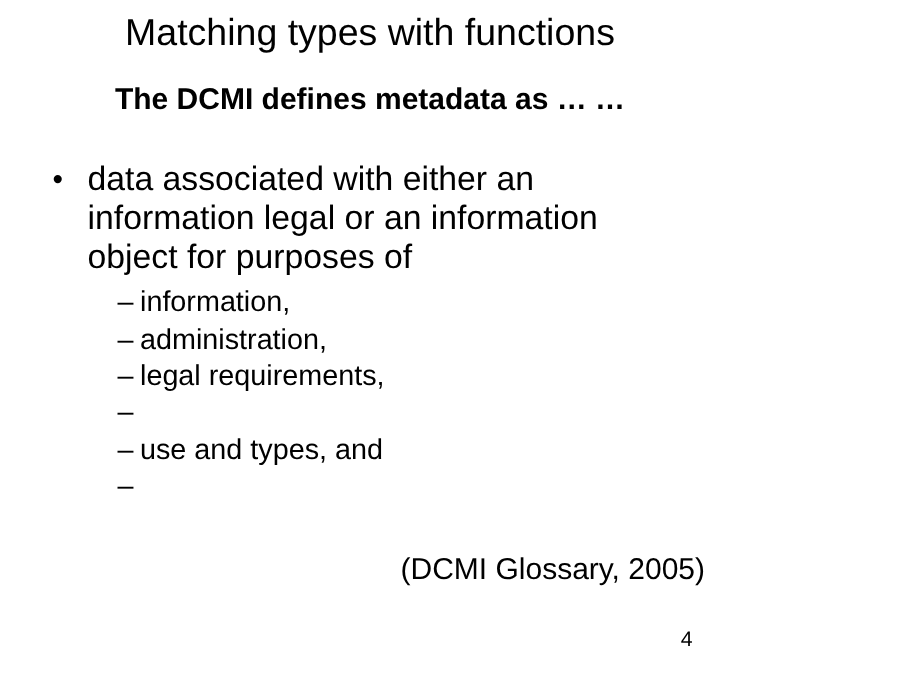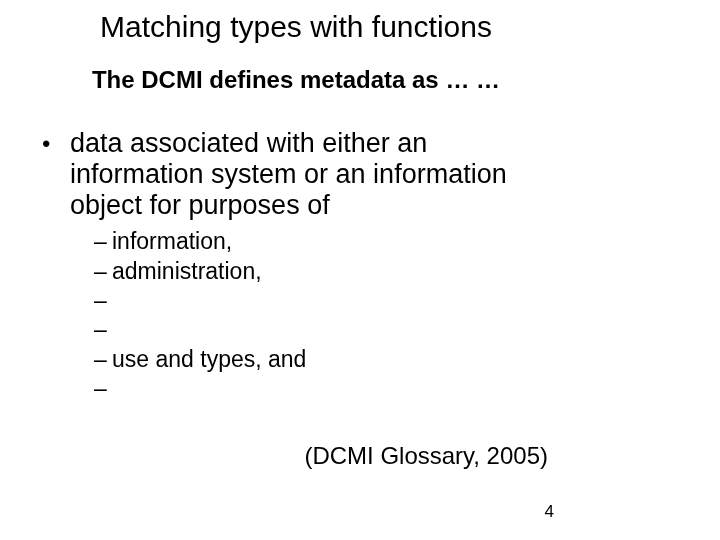--- a/index.html
+++ b/index.html
@@ -68,21 +68,21 @@
     align-items: flex-start;
     font-size: 23px;
     line-height: 1.28;
   }
   .l2 .dash {
     width: 18px;
     flex: 0 0 18px;
   }
   .citation {
     position: absolute;
-    right: 44px;
+    right: 28px;
     top: 442px;
     font-size: 24px;
   }
   .pagenum {
     position: absolute;
     right: 38px;
     bottom: 18px;
     font-size: 17px;
   }
 </style>
@@ -91,33 +91,34 @@
 
 <div class="slide">
 
   <div class="title">Matching types with functions</div>
 
   <div class="subtitle">The DCMI defines metadata as … …</div>
 
   <div class="body">
     <div class="l1">
       <span class="bullet">•</span>
-      <span class="txt">data associated with either an information system or an information object for purposes of</span>
+      <span class="txt">data associated with either an information legal or an information object for purposes of</span>
     </div>
     <div class="sub">
       <div class="l2">
         <span class="dash">–</span>
         <span>information,</span>
       </div>
       <div class="l2">
         <span class="dash">–</span>
         <span>administration,</span>
       </div>
       <div class="l2">
         <span class="dash">–</span>
+        <span>legal requirements,</span>
       </div>
       <div class="l2">
         <span class="dash">–</span>
       </div>
       <div class="l2">
         <span class="dash">–</span>
         <span>use and types, and</span>
       </div>
       <div class="l2">
         <span class="dash">–</span>

